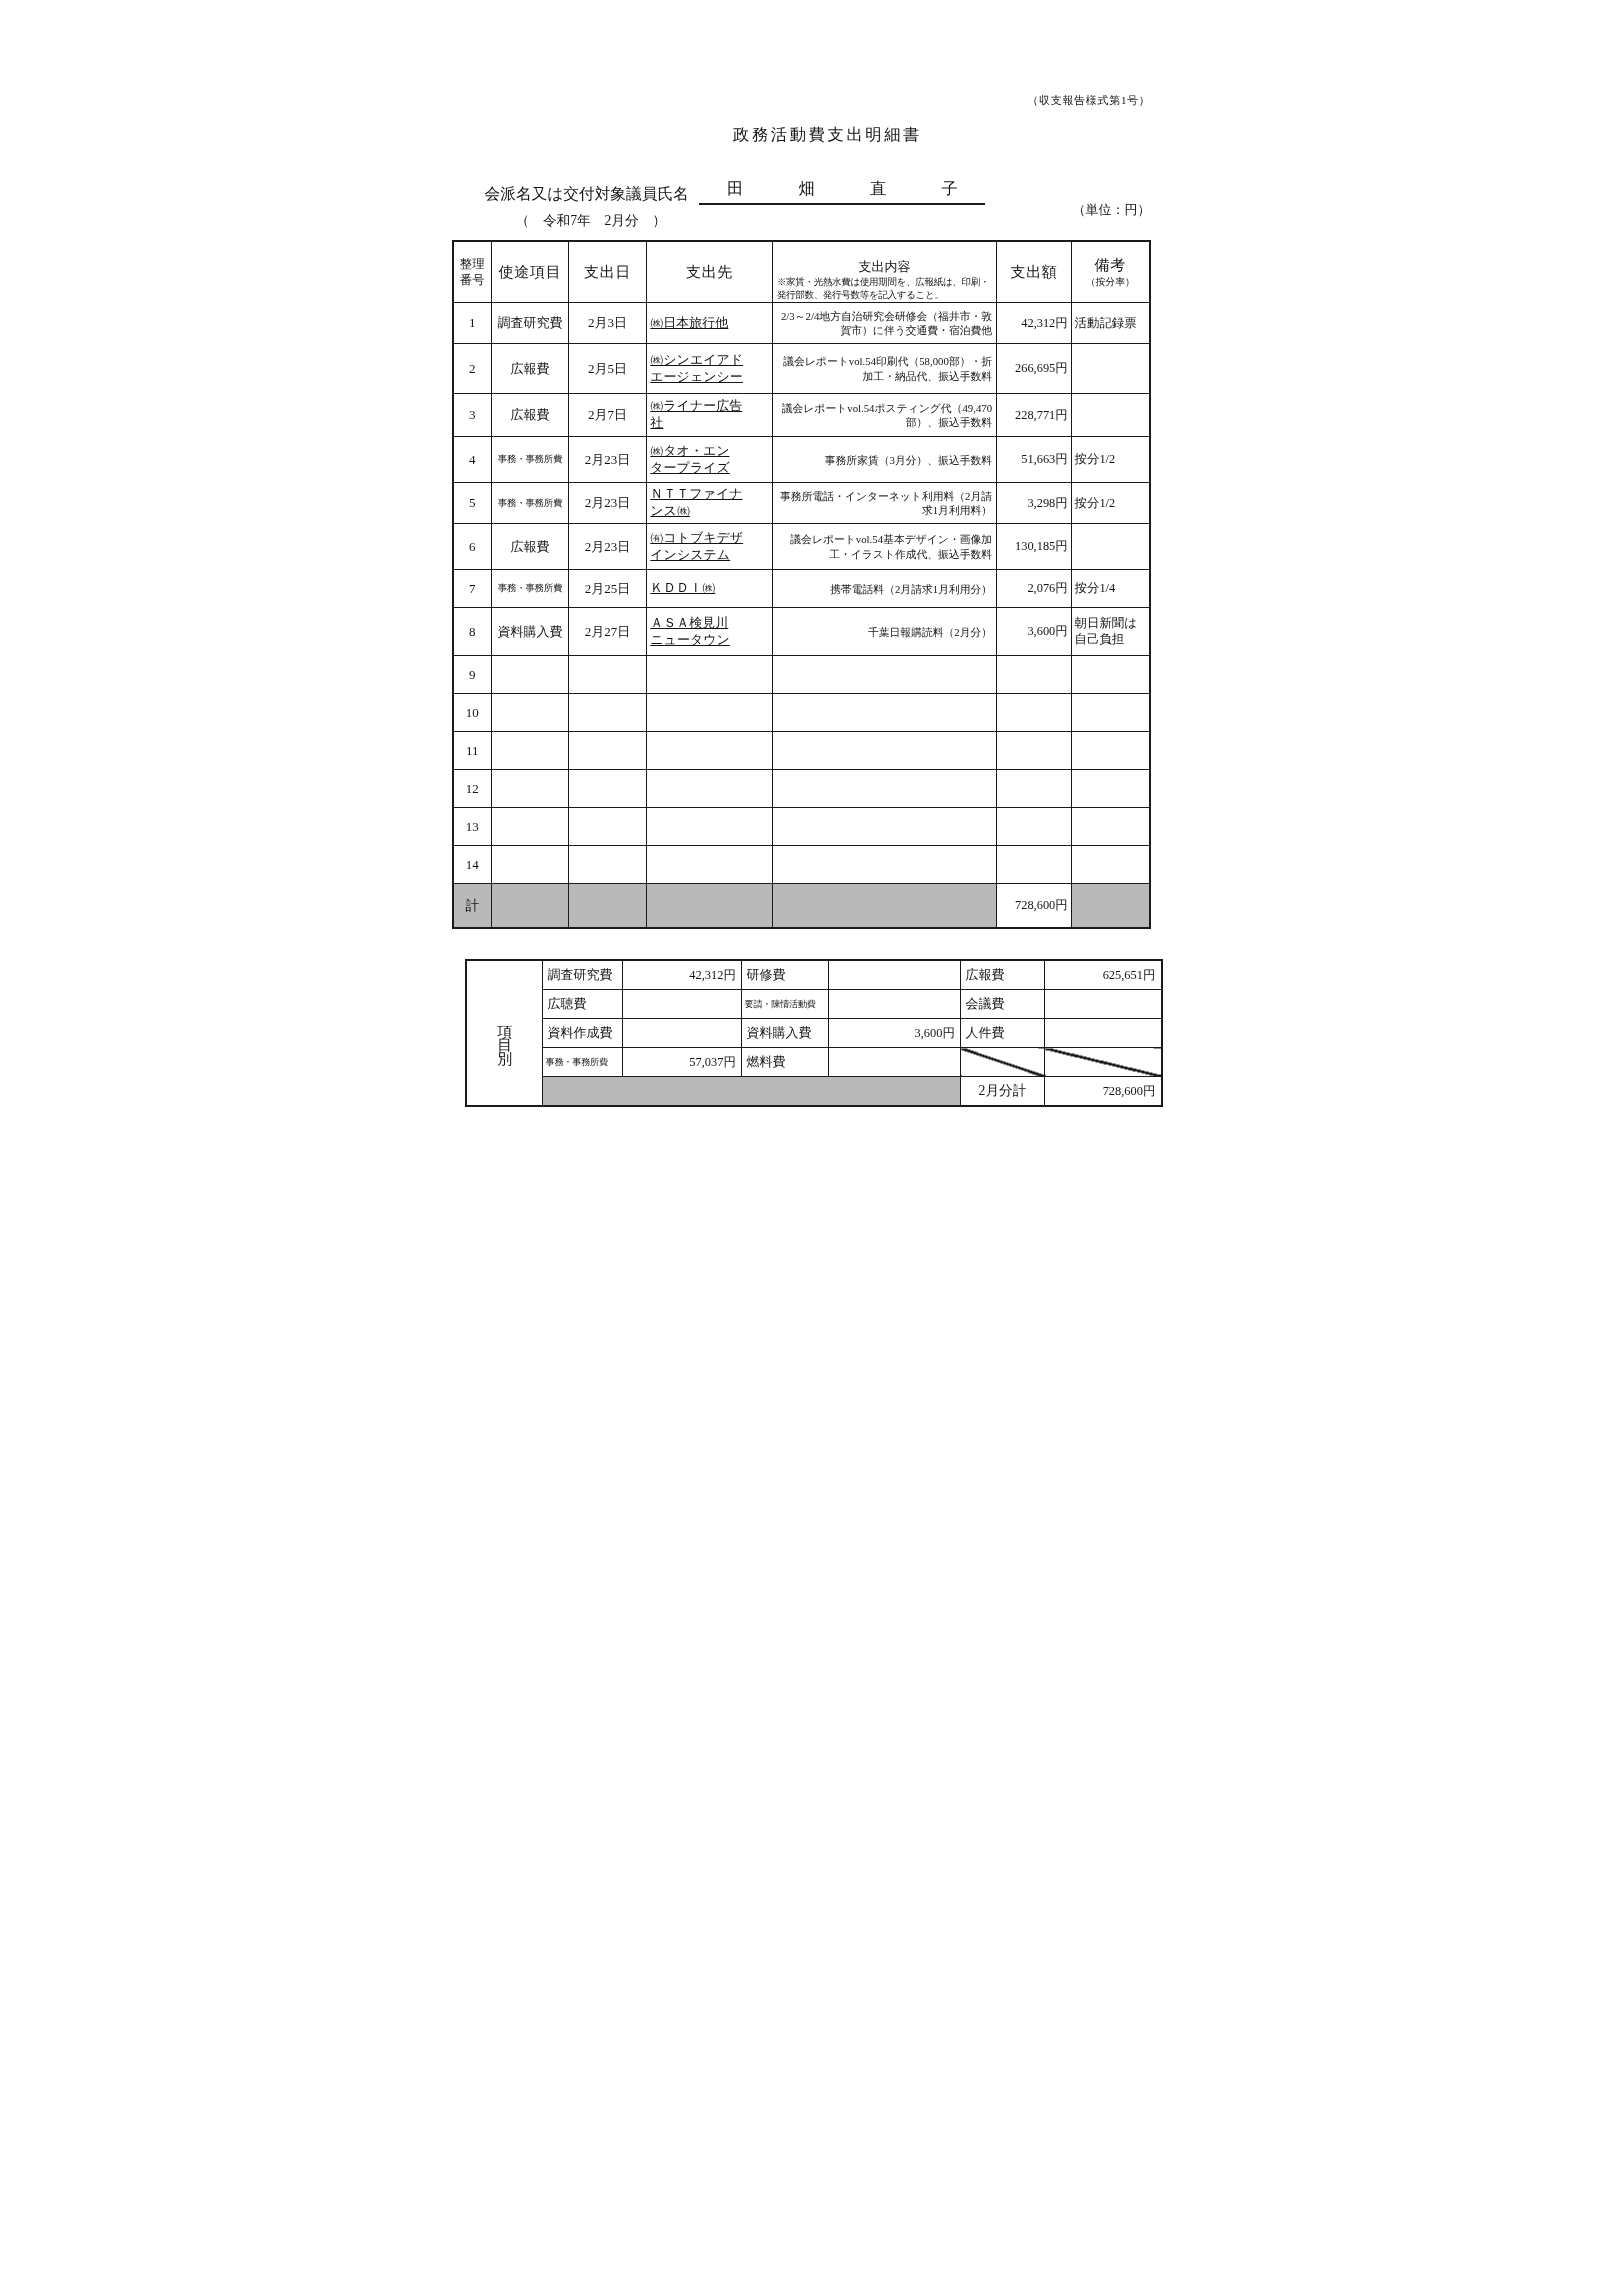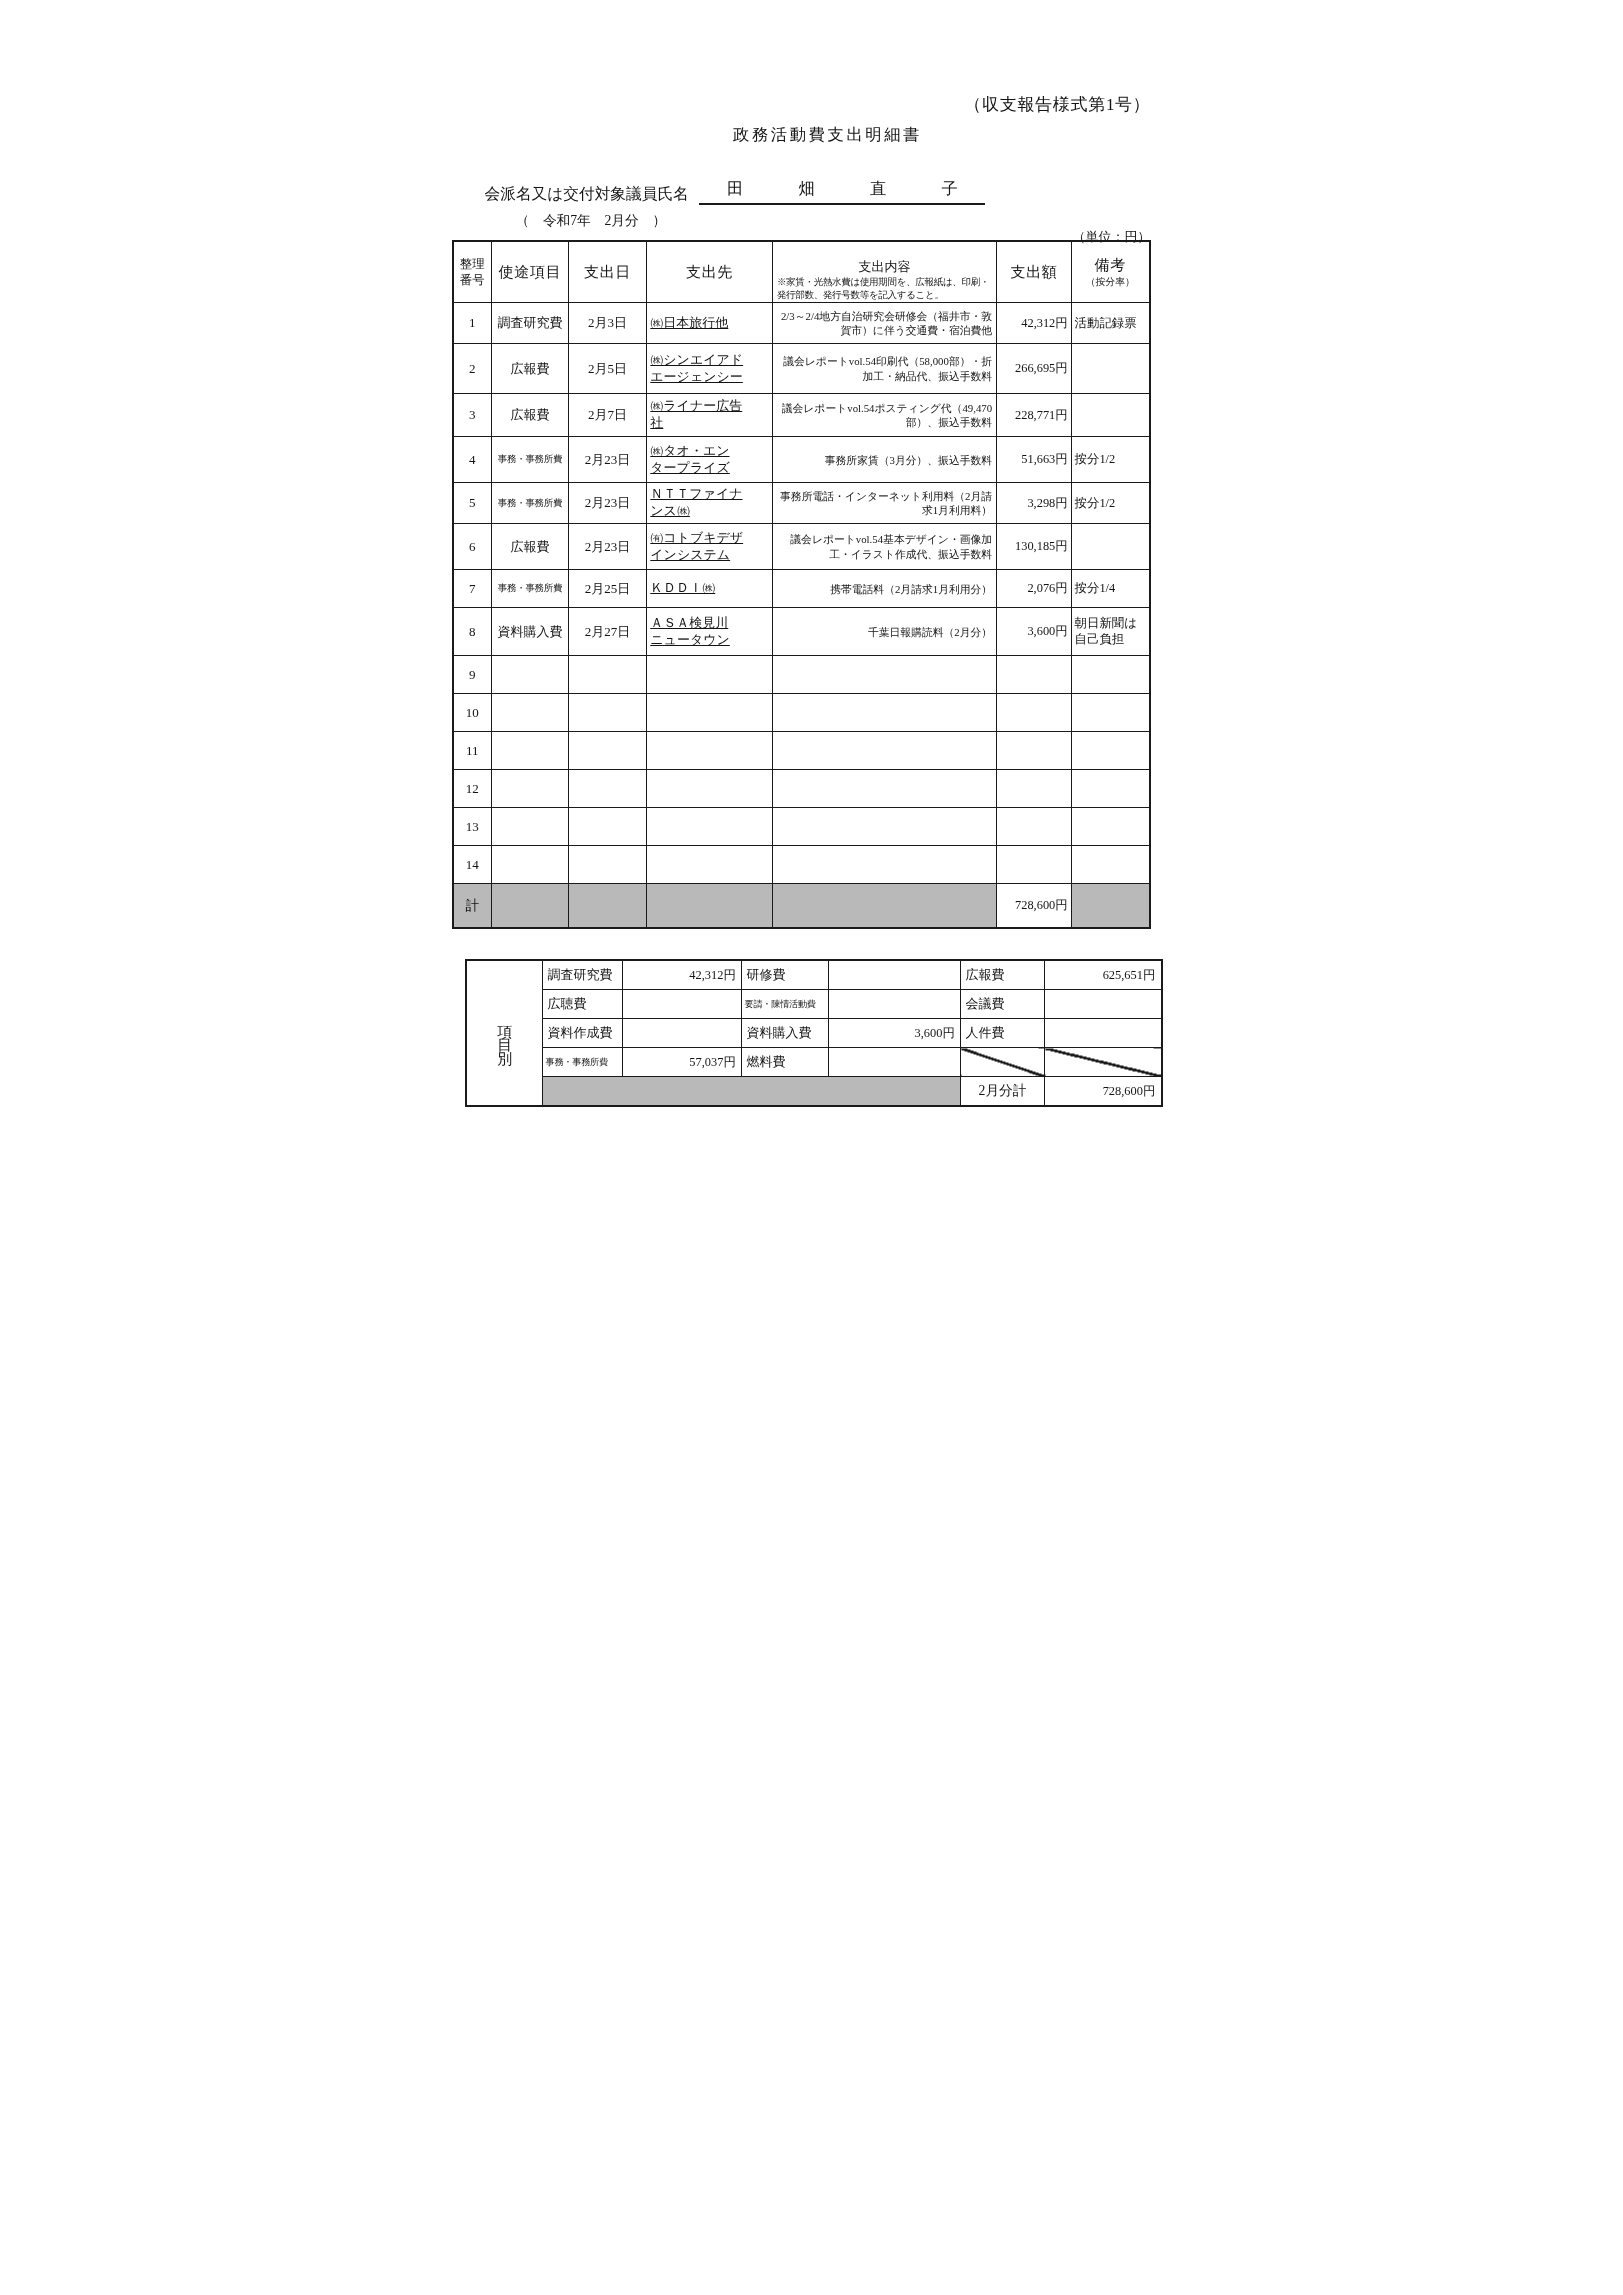--- a/index.html
+++ b/index.html
@@ -6,32 +6,32 @@
   .page{
     position:relative;
     width:812px;height:1148px;
     margin:0 auto;
     background:#fff;
     color:#141414;
     font-family:"Liberation Serif","DejaVu Serif",serif;
     overflow:hidden;
   }
   
-  .form-number{position:absolute;top:93px;right:67px;font-size:17px;letter-spacing:0.7px;}
+  .form-number{position:absolute;top:93px;right:67px;font-size:11px;letter-spacing:0.7px;}
   .doc-title{position:absolute;top:124px;left:16px;width:100%;text-align:center;font-size:16.3px;letter-spacing:2.6px;}
   .name-line{position:absolute;top:178px;left:79px;font-size:15.7px;white-space:nowrap;}
   .name-underline{
     display:inline-flex;justify-content:space-around;align-items:flex-end;
     vertical-align:bottom;
     width:286px;margin-left:10.5px;padding-bottom:2.6px;
     border-bottom:2px solid #1a1a1a;
     font-size:16.3px;
   }
   .period{position:absolute;top:212px;left:110px;font-size:13.7px;}
-  .unit{position:absolute;top:228px;right:67px;font-size:13px;}
+  .unit{position:absolute;top:201px;right:67px;font-size:13px;}
 
   
   table{border-collapse:collapse;table-layout:fixed;}
   .main{position:absolute;top:240px;left:46px;width:697px;}
   .main th,.main td{
     border:1px solid #1a1a1a;
     border-top-width:1.6px;border-bottom-width:1.6px;
     overflow:hidden;vertical-align:middle;
   }
   .main{border:2px solid #1a1a1a;}

